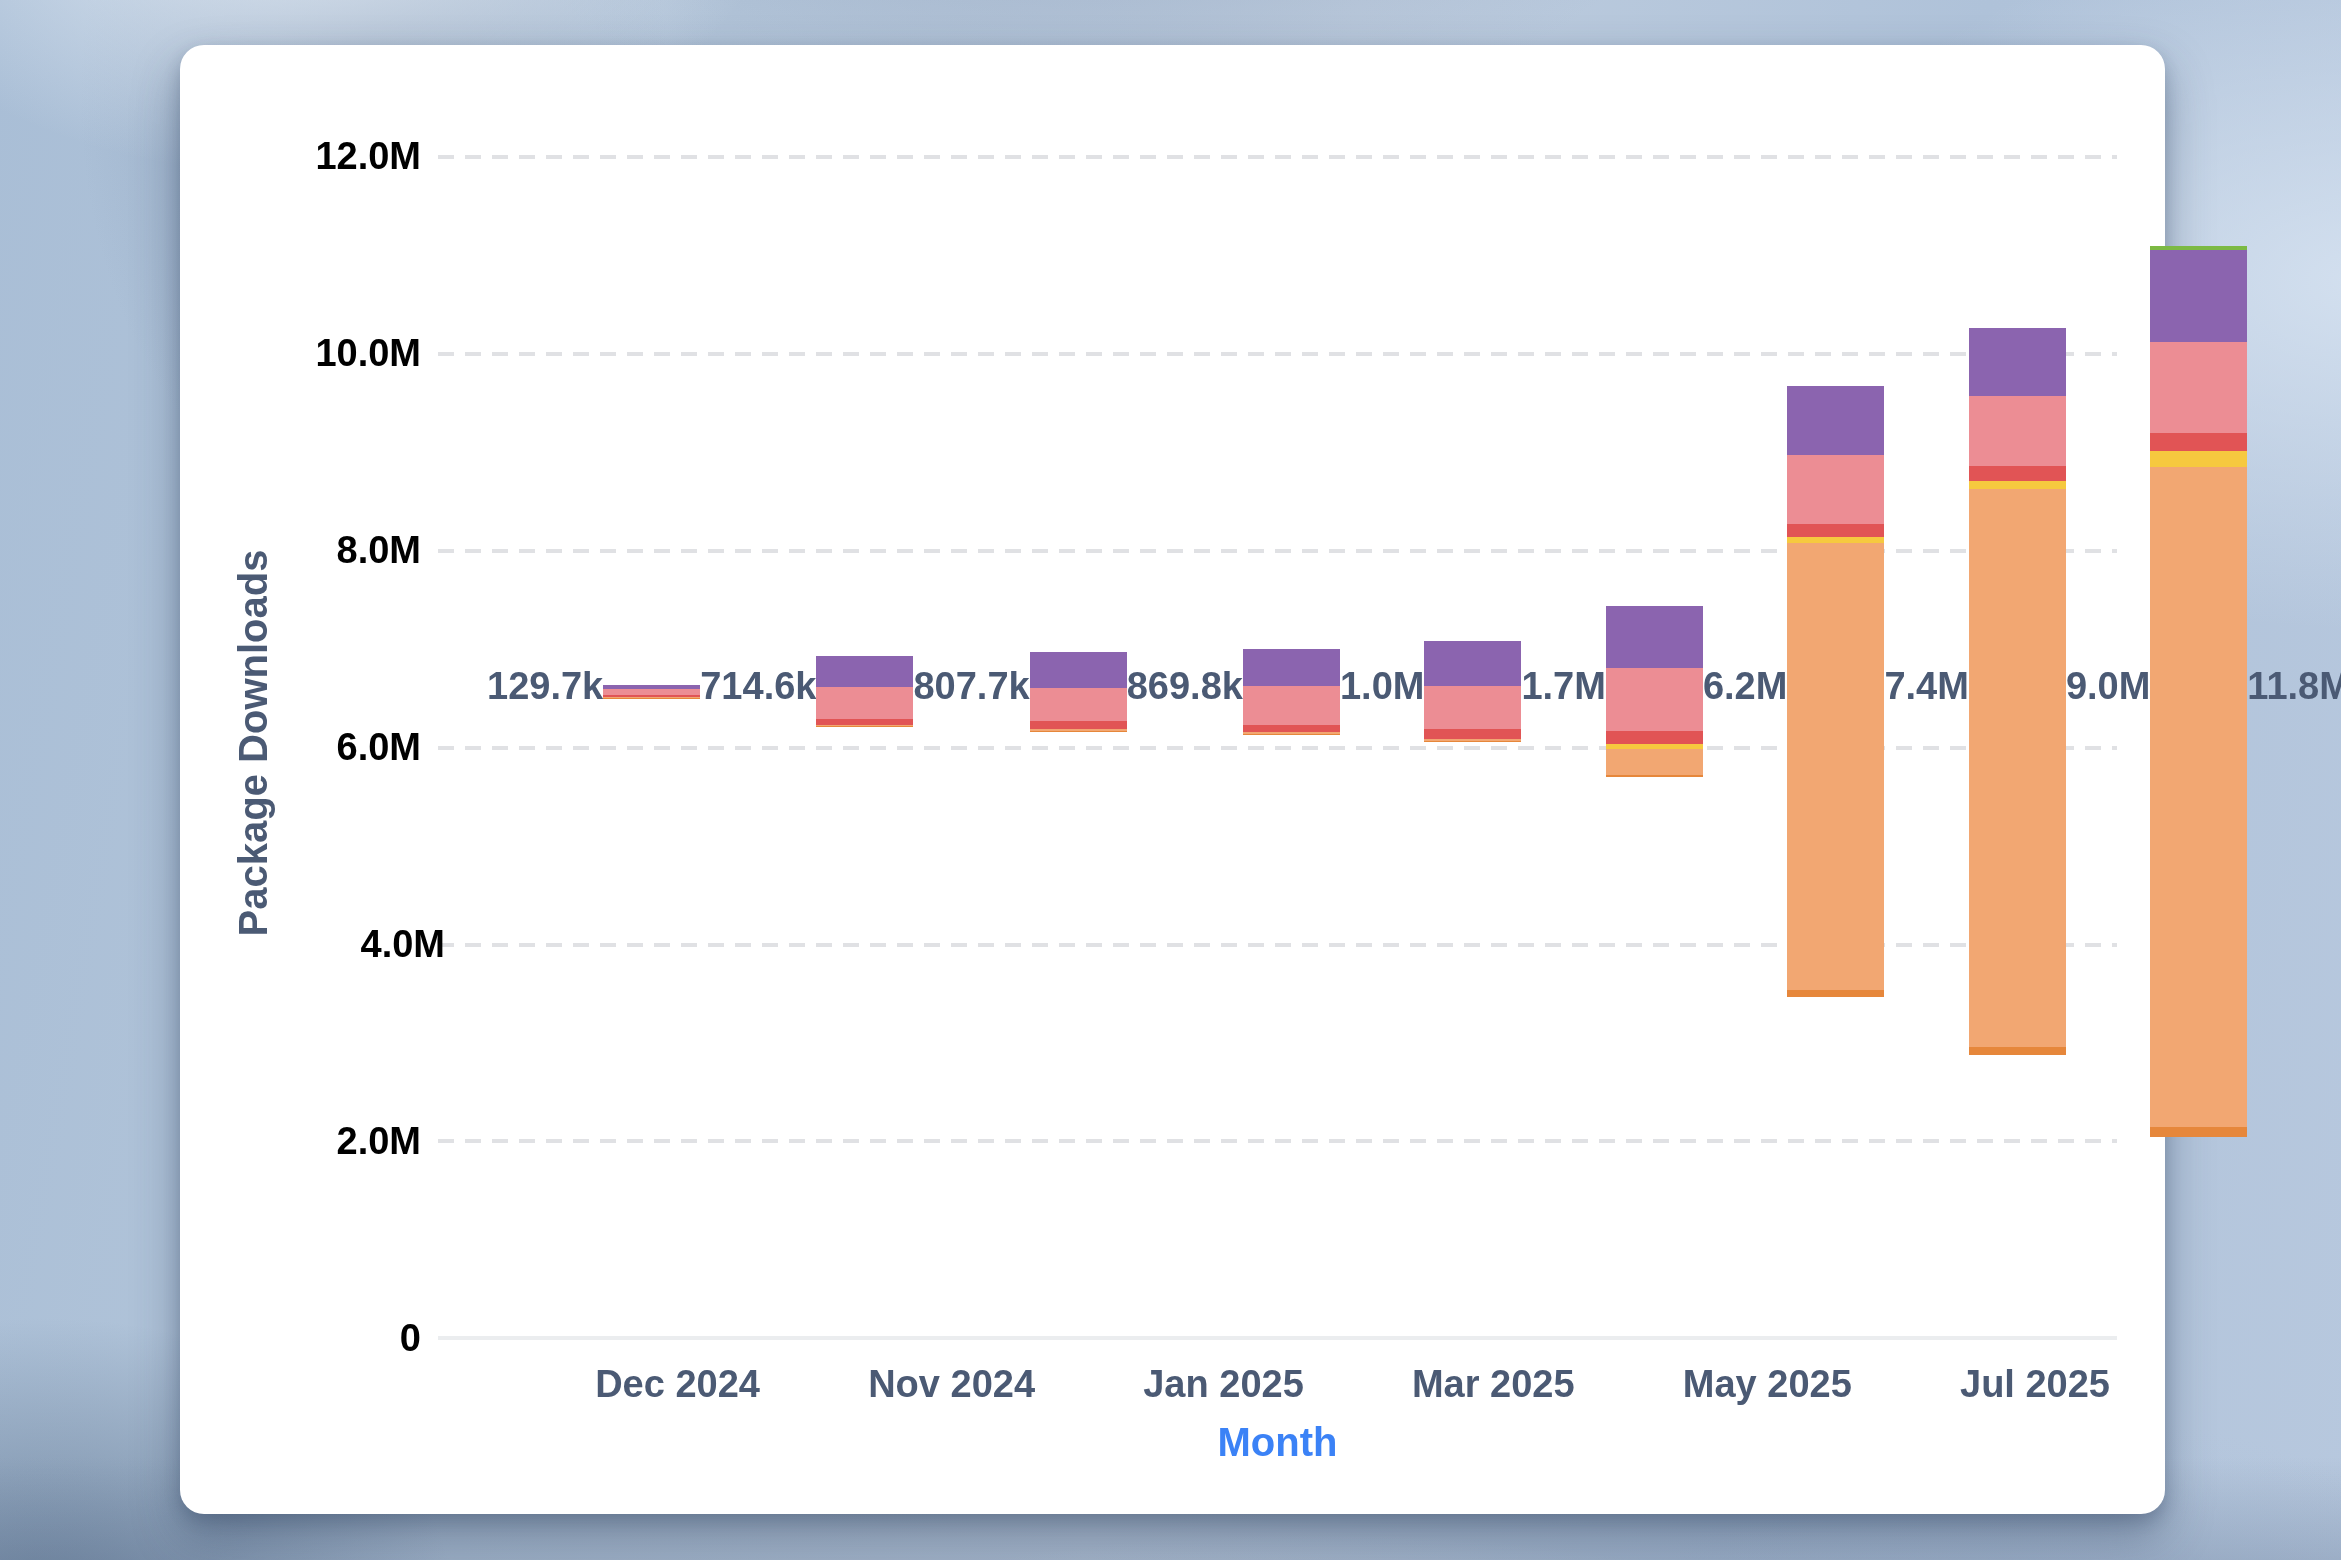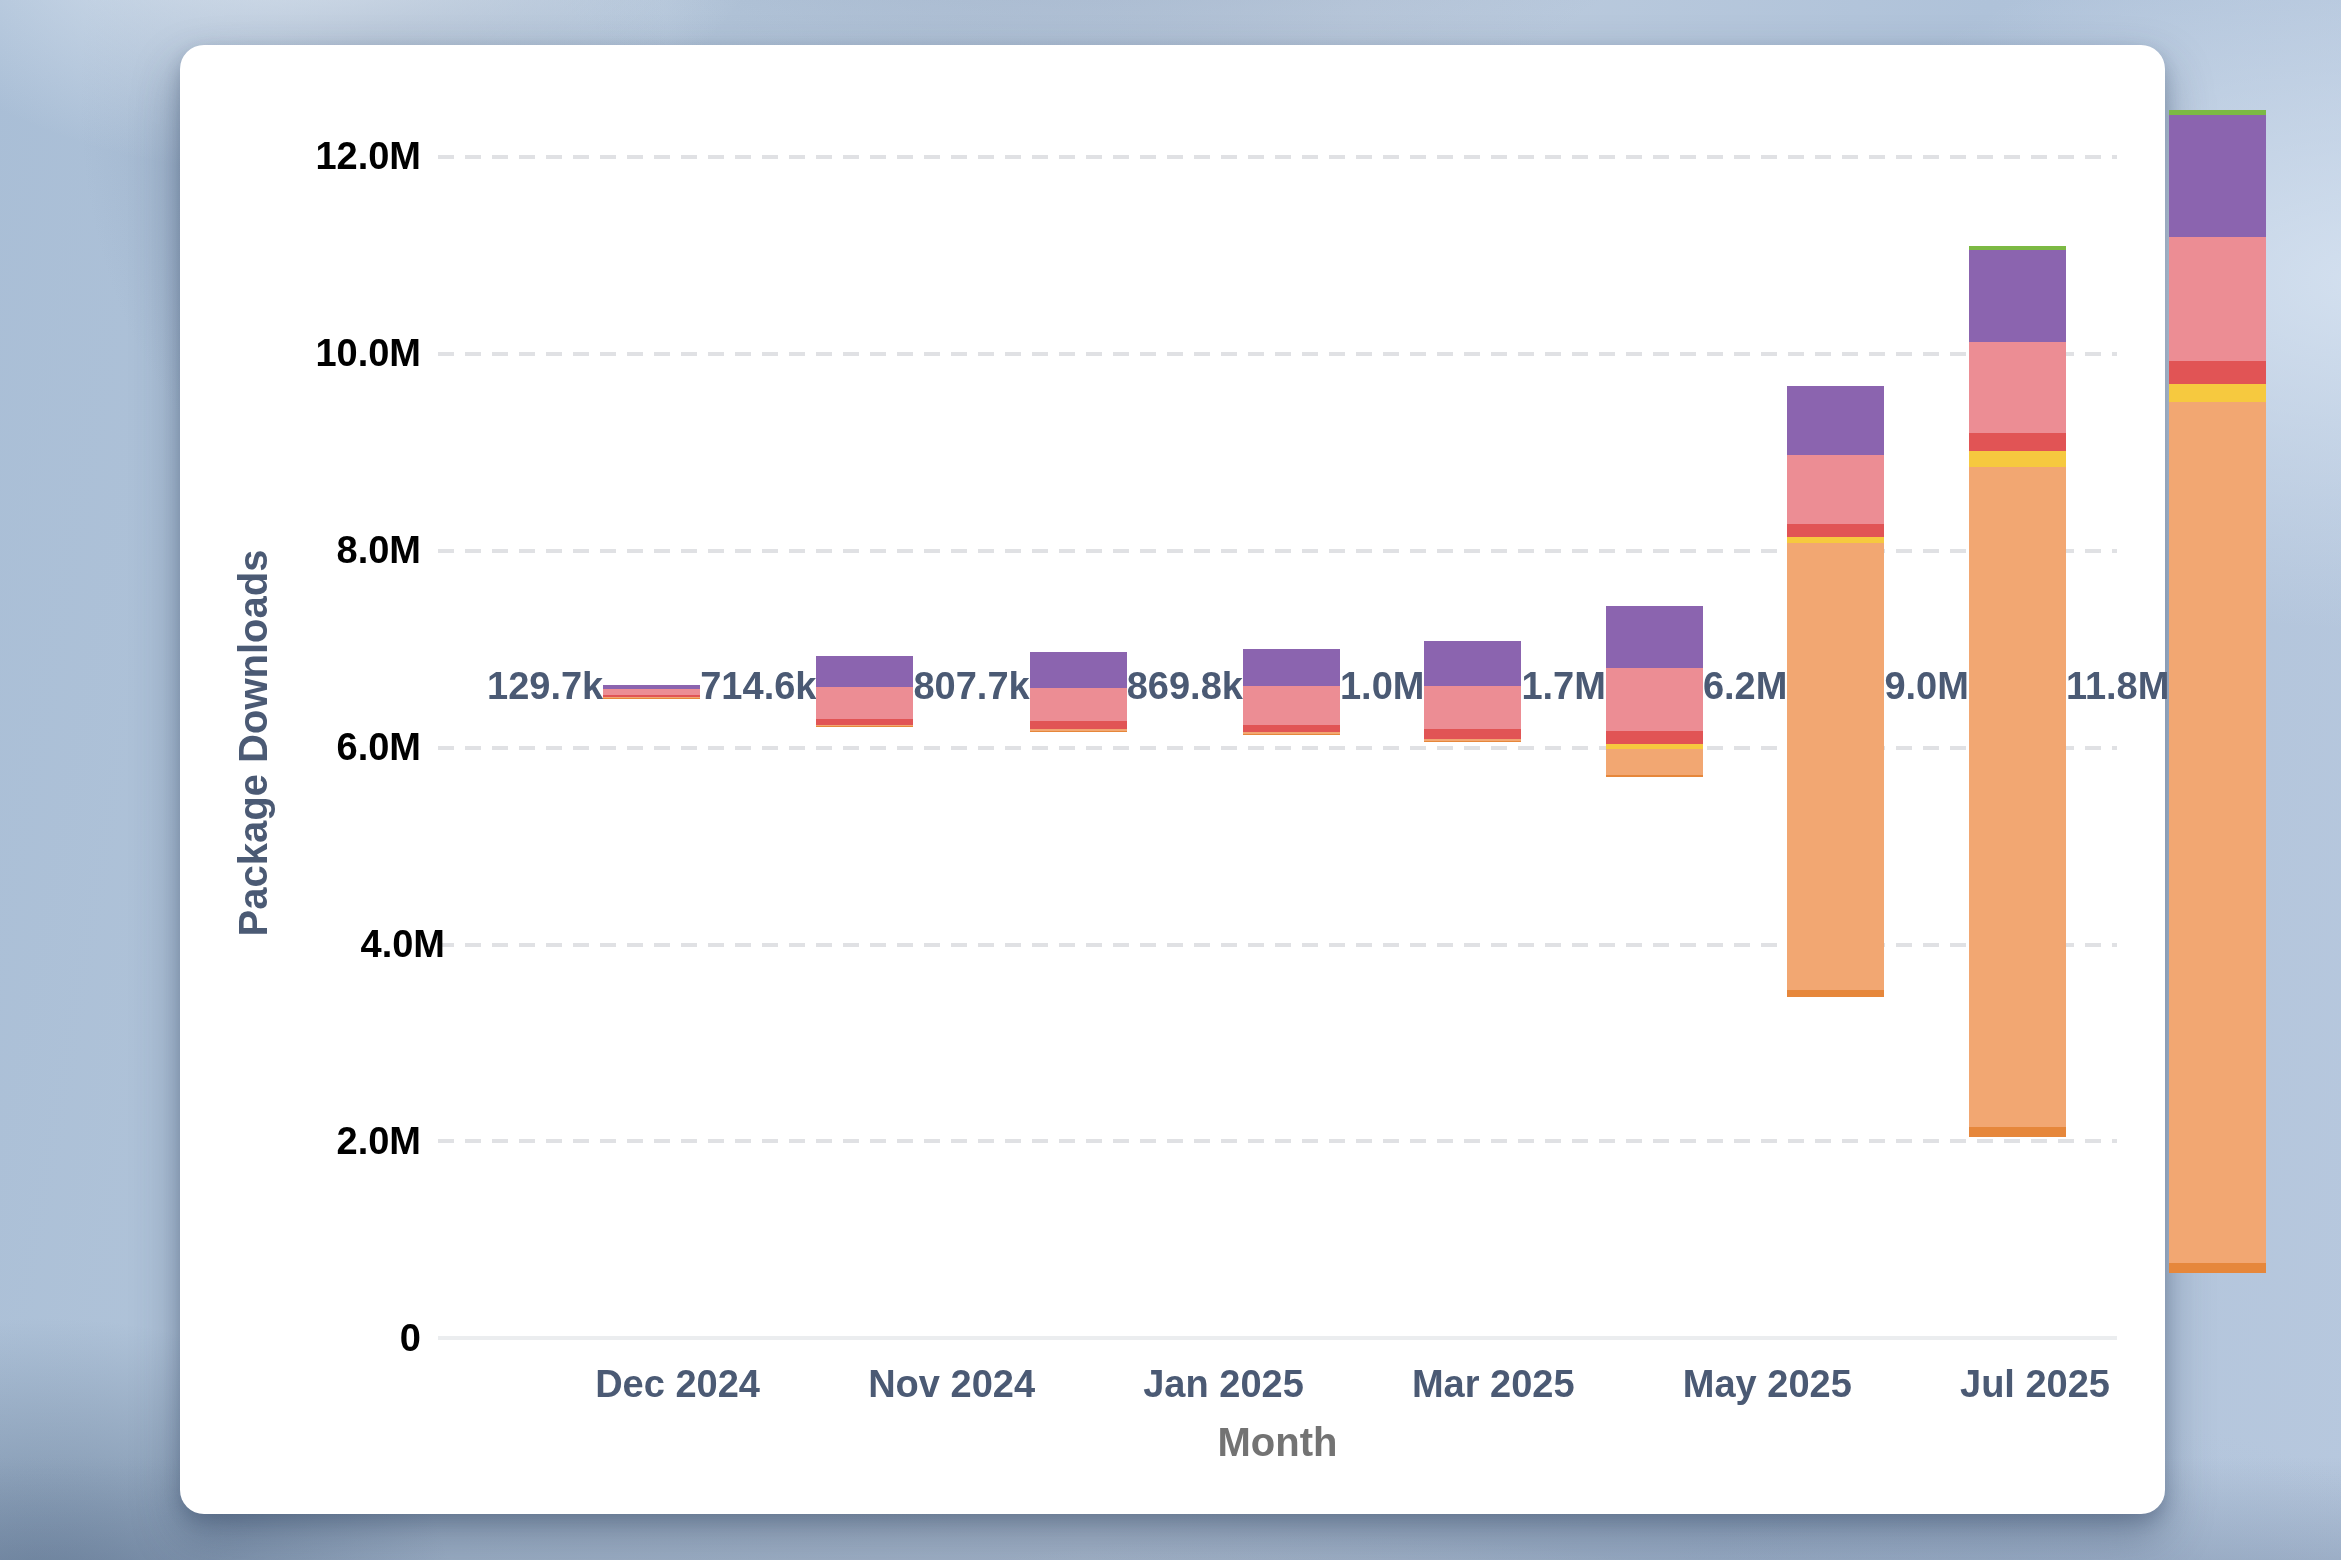--- a/index.html
+++ b/index.html
@@ -38,21 +38,21 @@
   .ytick{
     position:absolute;left:0;width:241px;text-align:right;
     font-size:38px;font-weight:700;color:#000000;line-height:45px;
   }
   .y-axis-title{
     position:absolute;left:73px;top:698px;transform:translate(-50%,-50%) rotate(-90deg);
     white-space:nowrap;font-size:40px;font-weight:700;color:#4b5a74;
   }
   .x-axis-title{
     position:absolute;left:258px;top:1375px;width:1679px;text-align:center;
-    font-size:40px;font-weight:700;color:#737373;
+    font-size:40px;font-weight:700;color:#3b82f6;
   }
   .bars{
     position:absolute;left:307px;top:0;width:1623px;height:1293px;
     display:flex;align-items:stretch;
   }
   .slot{
     flex:1;display:flex;flex-direction:row;align-items:center;justify-content:flex-end;height:100%;
   }
   .bar-total-label{
     font-size:38px;font-weight:700;color:#4b5a74;margin-bottom:10.4px;white-space:nowrap;
@@ -165,20 +165,31 @@
         <div class="bar">
           <div class="seg" style="height: 6.9px; background: rgb(230, 135, 59);"></div>
           <div class="seg" style="height: 447px; background: rgb(242, 167, 114);"></div>
           <div class="seg" style="height: 6.9px; background: rgb(246, 201, 63);"></div>
           <div class="seg" style="height: 12.8px; background: rgb(225, 84, 85);"></div>
           <div class="seg" style="height: 69px; background: rgb(236, 141, 148);"></div>
           <div class="seg" style="height: 69px; background: rgb(139, 100, 175);"></div>
         </div>
       </div>
       <div class="slot">
+        <div class="bar-total-label">7.4M</div>
+        <div class="bar">
+          <div class="seg" style="height: 7.9px; background: rgb(230, 135, 59);"></div>
+          <div class="seg" style="height: 558px; background: rgb(242, 167, 114);"></div>
+          <div class="seg" style="height: 8.9px; background: rgb(246, 201, 63);"></div>
+          <div class="seg" style="height: 14.8px; background: rgb(225, 84, 85);"></div>
+          <div class="seg" style="height: 70px; background: rgb(236, 141, 148);"></div>
+          <div class="seg" style="height: 68px; background: rgb(139, 100, 175);"></div>
+        </div>
+      </div>
+      <div class="slot">
         <div class="bar-total-label">9.0M</div>
         <div class="bar">
           <div class="seg" style="height: 9.8px; background: rgb(230, 135, 59);"></div>
           <div class="seg" style="height: 660px; background: rgb(242, 167, 114);"></div>
           <div class="seg" style="height: 15.8px; background: rgb(246, 201, 63);"></div>
           <div class="seg" style="height: 18.7px; background: rgb(225, 84, 85);"></div>
           <div class="seg" style="height: 91px; background: rgb(236, 141, 148);"></div>
           <div class="seg" style="height: 92px; background: rgb(139, 100, 175);"></div>
           <div class="seg" style="height: 3.9px; background: rgb(124, 185, 68);"></div>
         </div>

